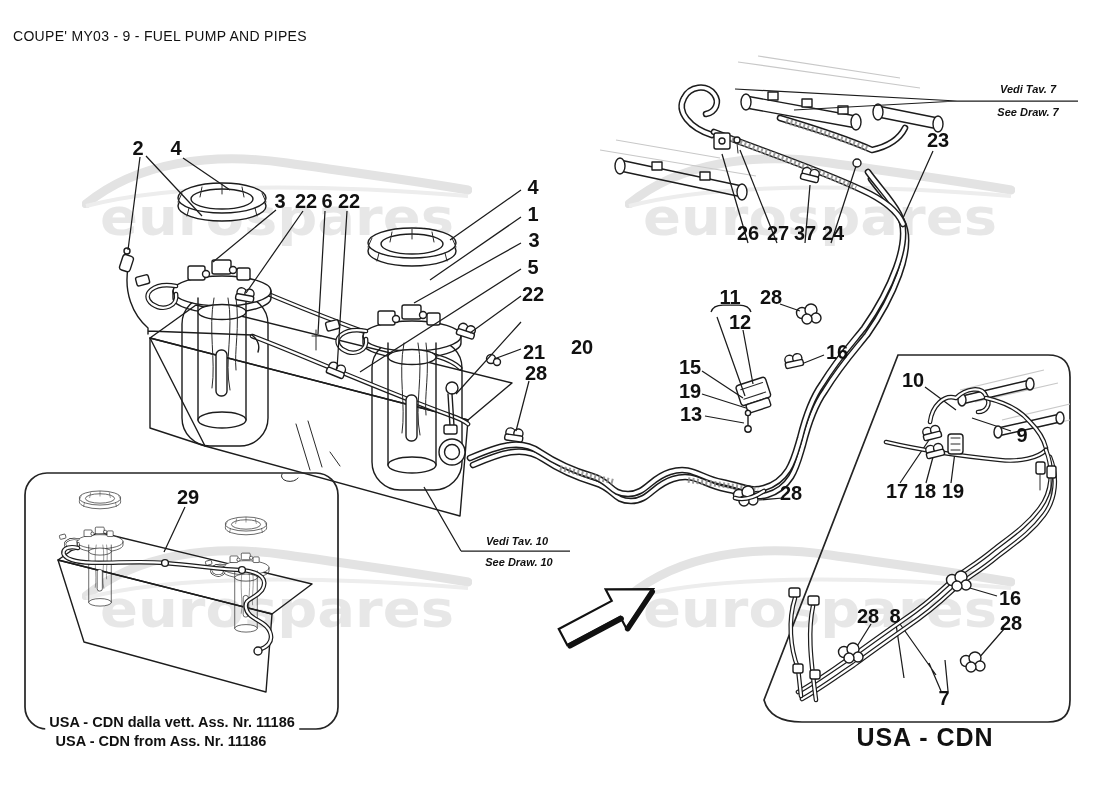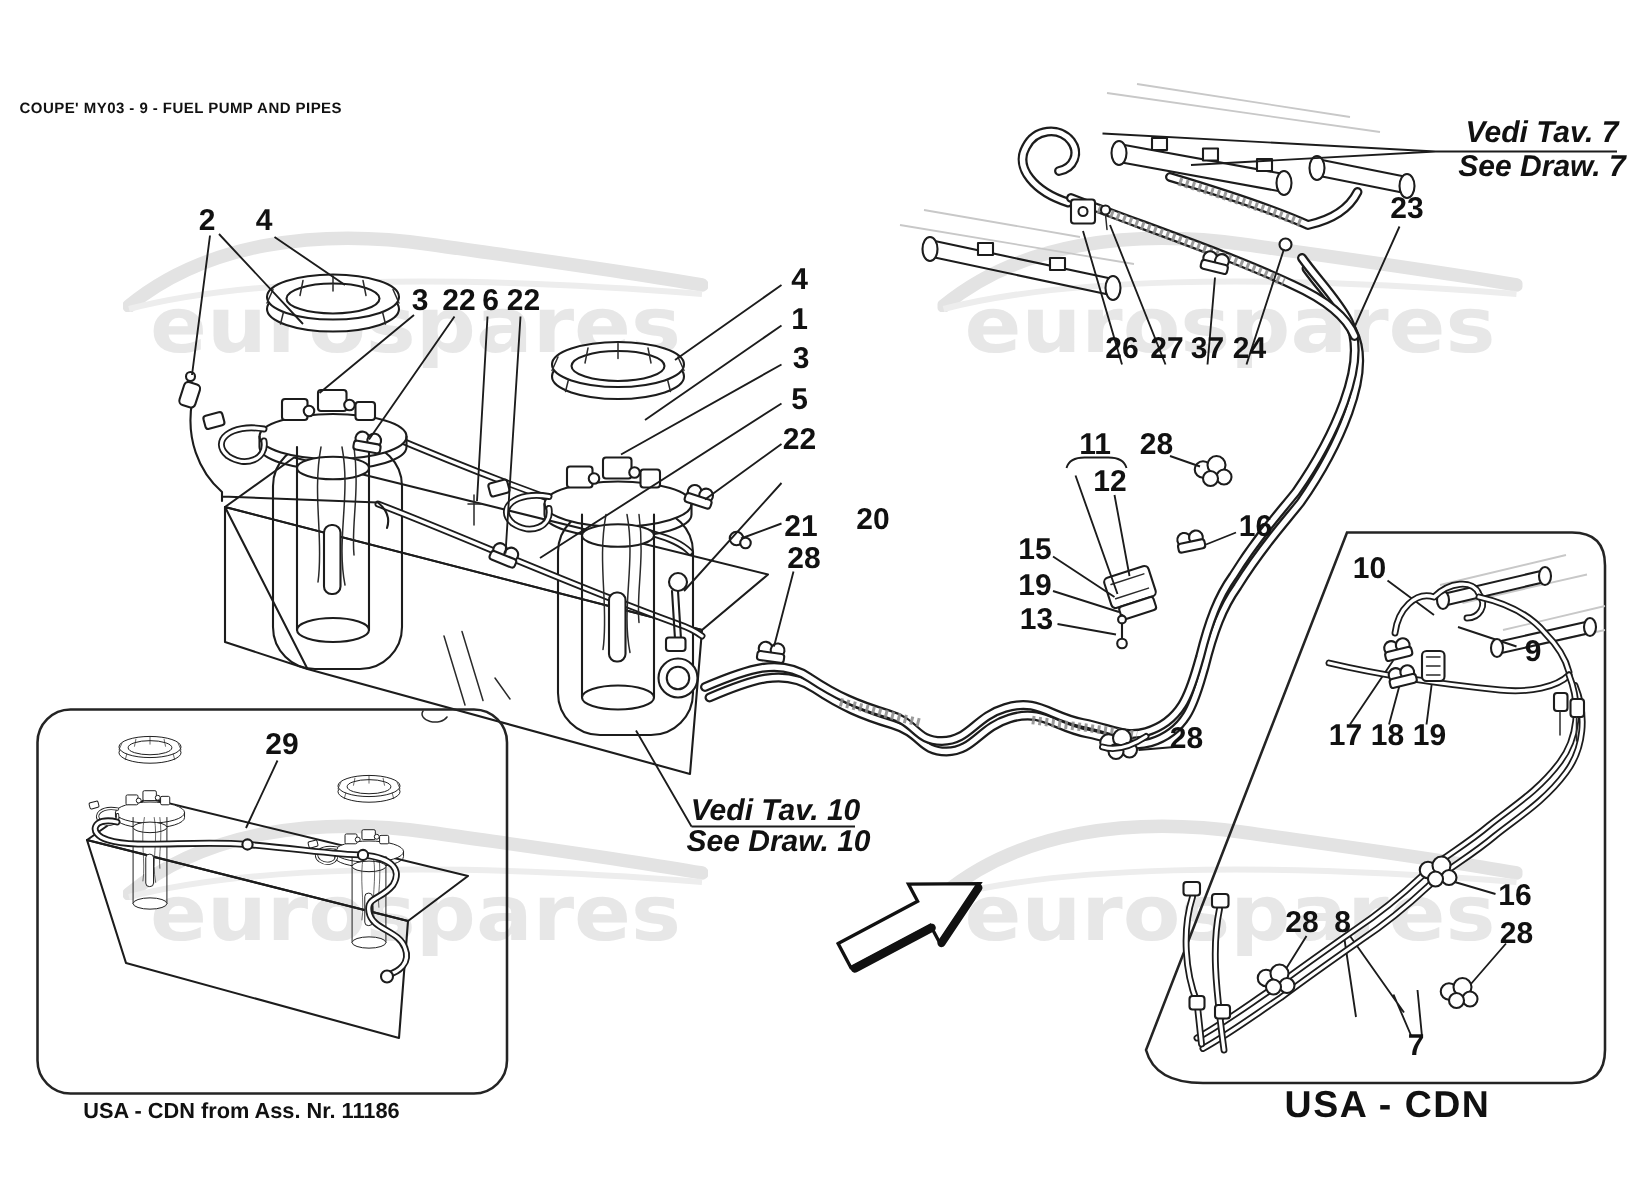--- a/index.html
+++ b/index.html
@@ -20,22 +20,22 @@
   .tube-i{fill:none;stroke:#fff;stroke-width:3.6;stroke-linecap:round;stroke-linejoin:round;}
   .tube-o.thin{stroke-width:4.6;} .tube-i.thin{stroke-width:2.2;}
   .braid{fill:none;stroke:#8a8a8a;stroke-width:5.6;stroke-dasharray:2 2.4;opacity:.85;}
   .ldr{fill:none;stroke:#1c1c1c;stroke-width:1.25;}
   .box{fill:none;stroke:#242424;stroke-width:1.7;}
   .hatch{fill:none;stroke:#c8c8c8;stroke-width:1.2;}
   .arrowbody{fill:#fff;stroke:#111;stroke-width:2.2;stroke-linejoin:miter;}
   .arrowshadow{fill:none;stroke:#111;stroke-width:5.5;stroke-linecap:round;}
   
   .txt{position:absolute;z-index:3;white-space:nowrap;}
-  .title{left:13px;top:28px;font-size:10px;font-weight:bold;letter-spacing:.3px;margin-top:39px;}
-  .ref{font-size:20px;font-style:italic;font-weight:600;transform:translate(-50%,-50%);}
+  .title{left:13px;top:28px;font-size:14px;font-weight:normal;letter-spacing:.3px;}
+  .ref{font-size:11px;font-style:italic;font-weight:600;transform:translate(-50%,-50%);}
   .caption{font-size:14.5px;font-weight:bold;transform:translate(-50%,-50%);
            background:#fff;padding:0 4px;}
   .usacdn{font-size:25px;font-weight:bold;letter-spacing:1px;transform:translate(-50%,-50%);}
   .callout{position:absolute;z-index:3;font-size:20px;font-weight:bold;
            transform:translate(-50%,-50%);white-space:nowrap;}
 </style>
 </head>
 <body>
 
 <div class="stage">
@@ -272,20 +272,21 @@
       <polygon class="arrowbody" points="0,-9 60,-9 60,-22 102,0 60,22 60,9 0,9"></polygon>
       <path class="arrowshadow" d="M2,11 L60,11 M61,23 L100,2"></path>
     </g>
   </svg>
 
   <div class="txt title">COUPE' MY03 - 9 - FUEL PUMP AND PIPES</div>
   <div class="txt ref" style="left:1028px;top:89px;">Vedi Tav. 7</div>
   <div class="txt ref" style="left:1028px;top:112px;">See Draw. 7</div>
   <div class="txt ref" style="left:517px;top:541px;">Vedi Tav. 10</div>
   <div class="txt ref" style="left:519px;top:562px;">See Draw. 10</div>
+  <div class="txt caption" style="left:172px;top:722px;">USA - CDN dalla vett. Ass. Nr. 11186</div>
   <div class="txt caption" style="left:161px;top:741px;">USA - CDN from Ass. Nr. 11186</div>
   <div class="txt usacdn" style="left:925px;top:737px;">USA - CDN</div>
 
   <div id="callout-layer">
       <div class="callout" style="left: 138px; top: 148px;">2</div>
       <div class="callout" style="left: 176px; top: 148px;">4</div>
       <div class="callout" style="left: 280px; top: 201px;">3</div>
       <div class="callout" style="left: 306px; top: 201px;">22</div>
       <div class="callout" style="left: 327px; top: 201px;">6</div>
       <div class="callout" style="left: 349px; top: 201px;">22</div>

